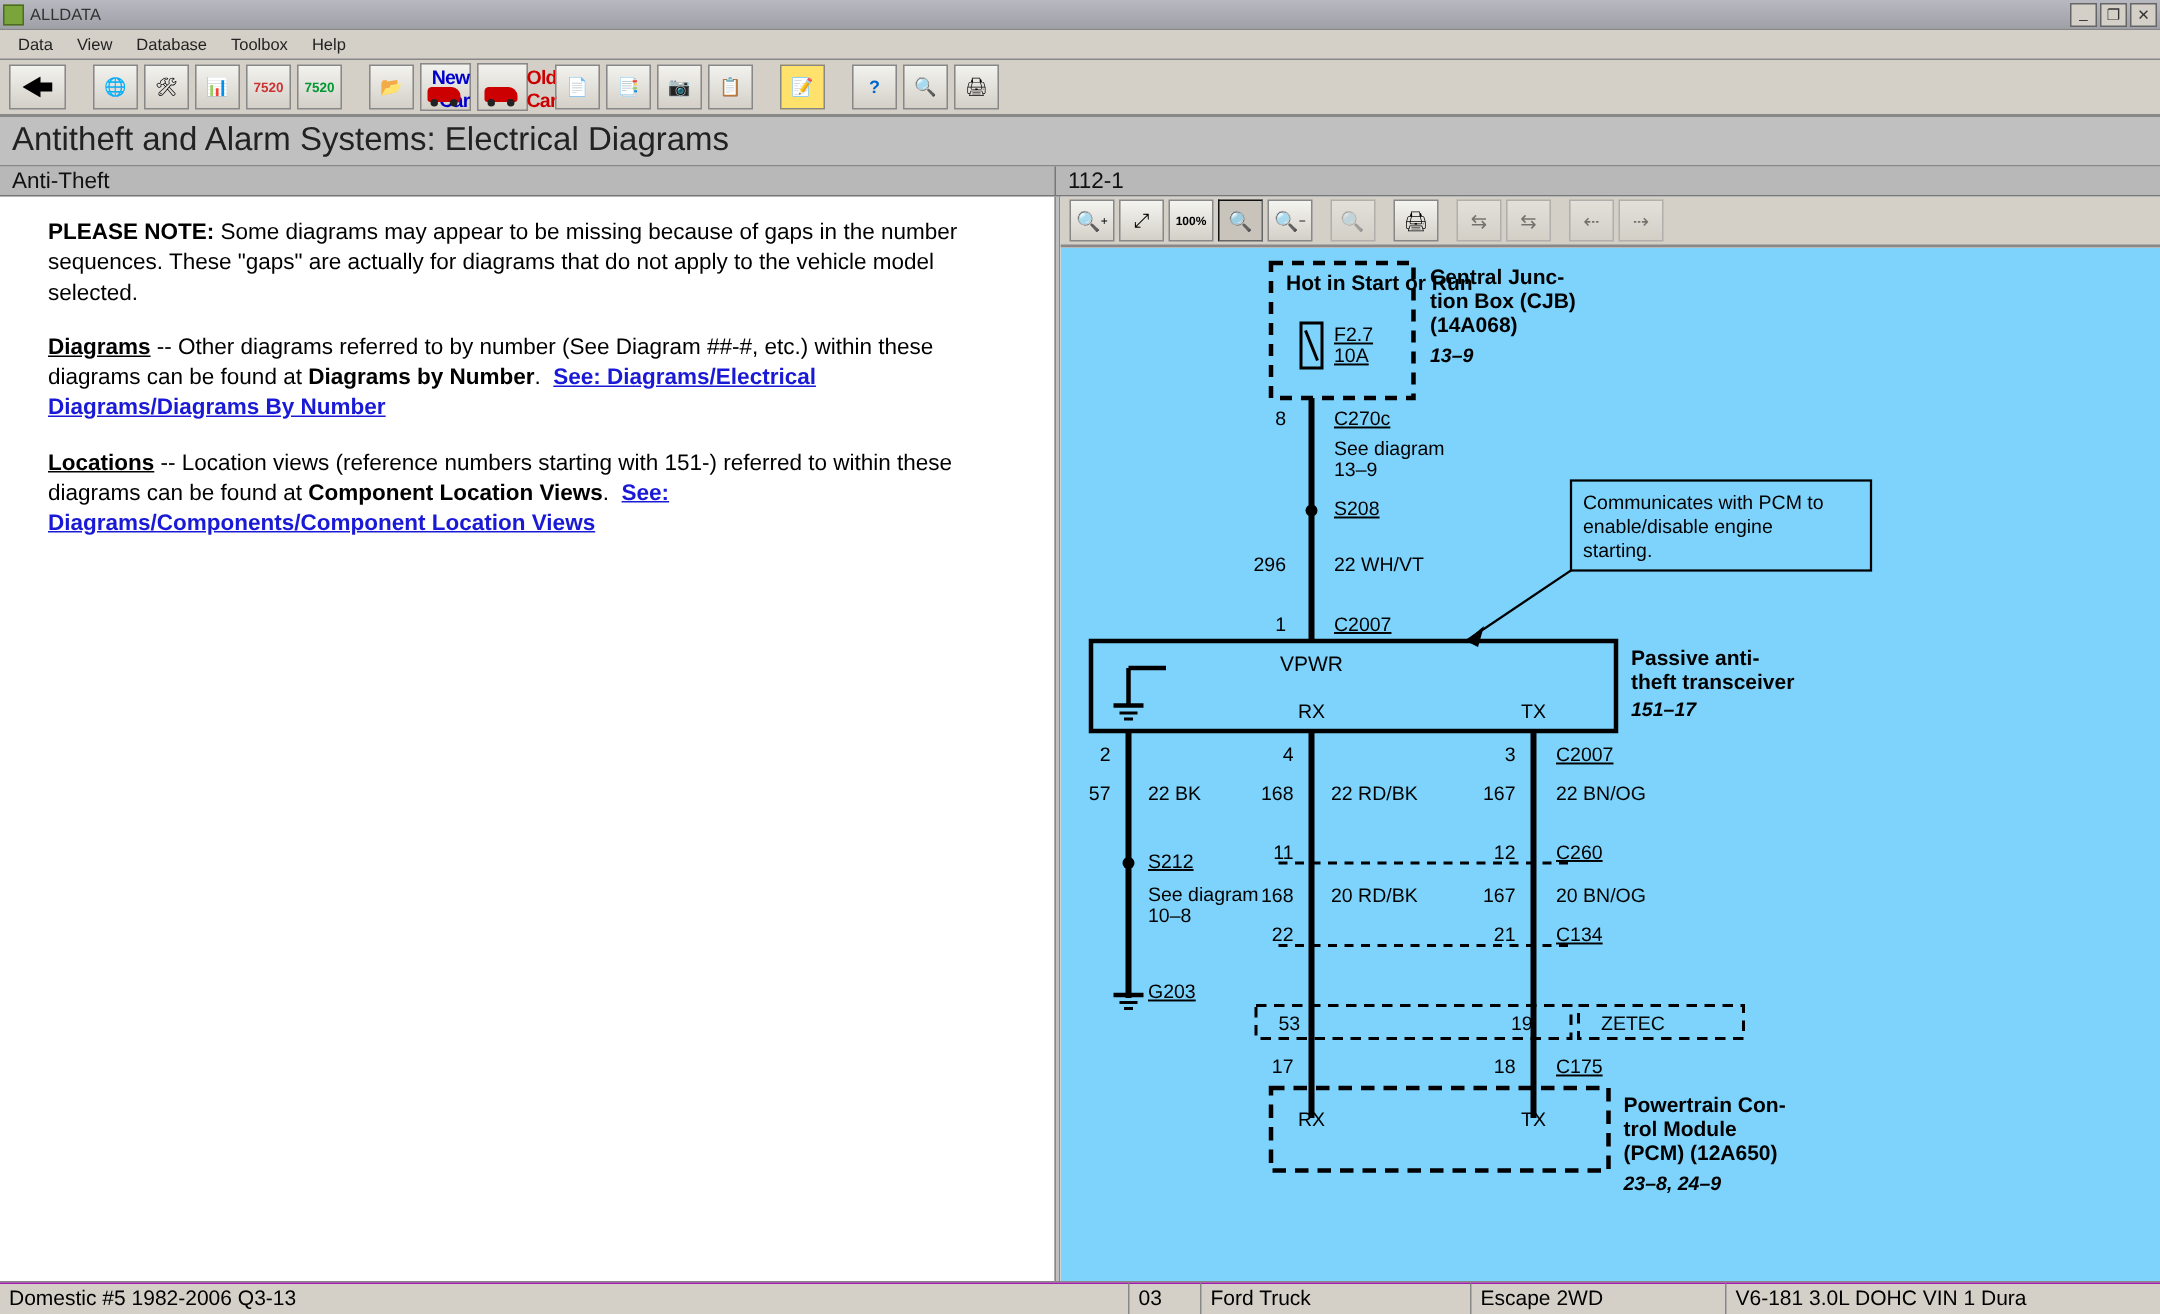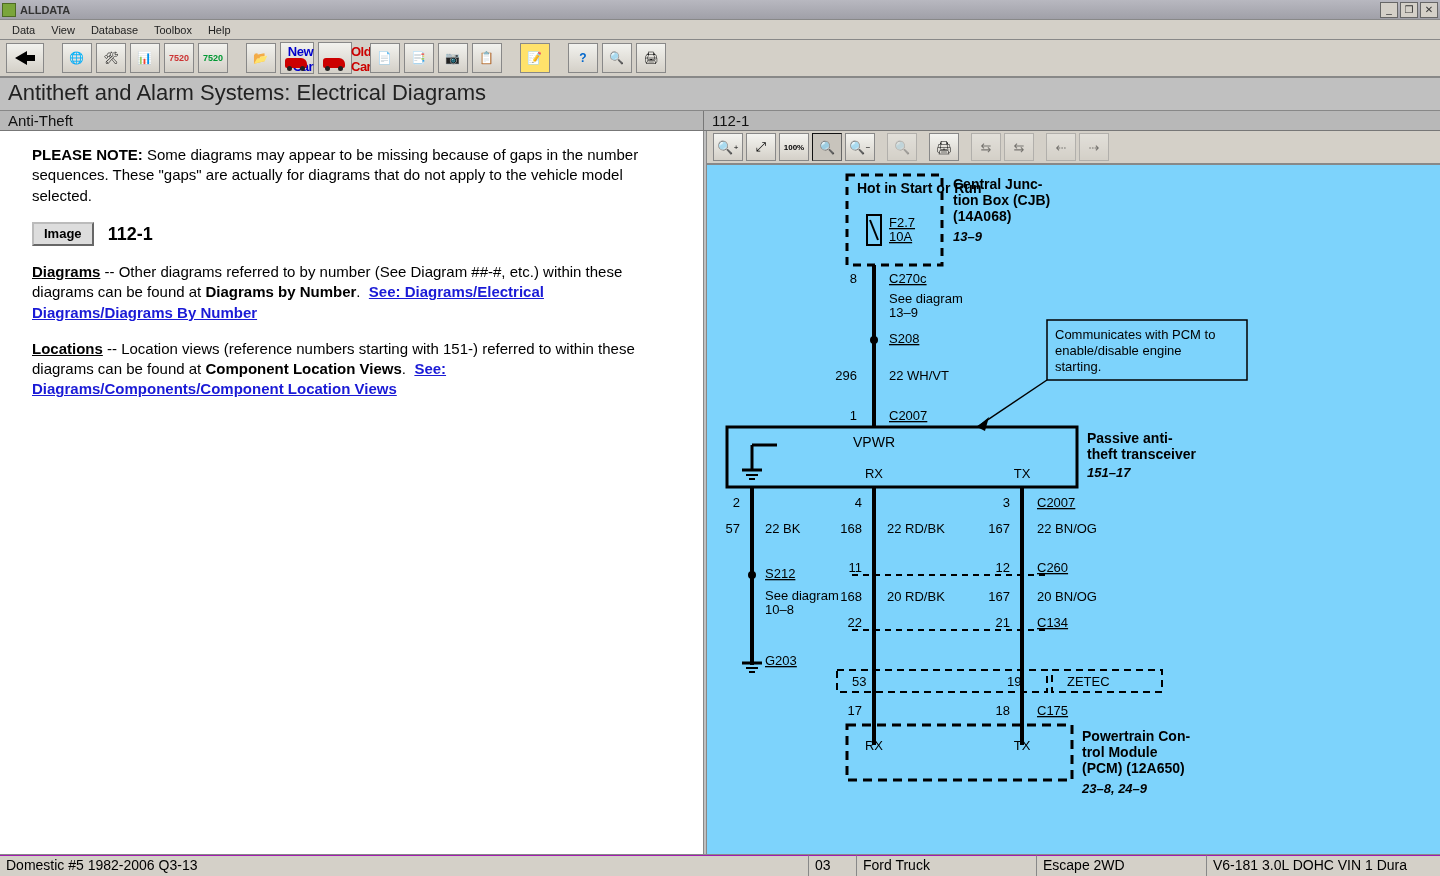--- a/index.html
+++ b/index.html
@@ -16,21 +16,21 @@
     height: 20px;
     background: linear-gradient(to bottom,#b8b8c0,#a0a0a8);
     display: flex;
     align-items: center;
     padding: 0 2px;
     border-bottom: 1px solid #888;
     color: #333;
     font-size: 11px;
   }
   .titlebar .app-icon { width:14px; height:14px; background:#7aa53a; border:1px solid #4d6b22; margin-right:4px; }
-  .titlebar .title { flex:1; font-weight:700; }
+  .titlebar .title { flex:1; font-weight:400; }
   .winbtn { width:18px; height:16px; border:1px solid #666; background:#d4d0c8; margin-left:2px; display:flex;align-items:center;justify-content:center;font-size:10px; }
   
   .menubar {
     height: 20px;
     background:#d4d0c8;
     border-bottom:1px solid #888;
     display:flex;
     align-items:center;
     padding:0 4px;
     font-size:11px;
@@ -220,24 +220,20 @@
   <div class="right">112-1</div>
 </div>
 
 <div class="main">
 
   <div class="pane-left">
     <p>
       <span class="note-label">PLEASE NOTE:</span><span> Some diagrams may appear to be missing because of gaps in the number sequences.  These "gaps" are actually for diagrams that do not apply to the vehicle model selected.</span>
     </p>
 
-    <p>
-      <span class="img-btn">Image</span>
-      <span class="img-num">112-1</span>
-    </p>
 
     <p>
       <span class="section-label">Diagrams</span><span> -- Other diagrams referred to by number (See Diagram ##-#, etc.) within these diagrams can be found at </span><b>Diagrams by Number</b>.&nbsp;&nbsp;<a href="#">See: Diagrams/Electrical Diagrams/Diagrams By Number</a>
     </p>
 
     <p>
       <span class="section-label">Locations</span><span> -- Location views (reference numbers starting with 151-) referred to within these diagrams can be found at </span><b>Component Location Views</b>.&nbsp;&nbsp;<a href="#">See: Diagrams/Components/Component Location Views</a>
     </p>
   </div>
 
@@ -361,14 +357,14 @@
       </svg>
     </div>
   </div>
 </div>
 
 <div class="statusbar">
   <div class="cell">Domestic #5 1982-2006 Q3-13</div>
   <div class="cell" style="width:48px;">03</div>
   <div class="cell" style="width:180px;">Ford Truck</div>
   <div class="cell" style="width:170px;">Escape 2WD</div>
-  <div class="cell" style="width:234px;">V6-181 3.0L DOHC VIN 1 Dura</div>
+  <div class="cell" style="width:290px;">V6-181 3.0L DOHC VIN 1 Dura</div>
 </div>
 
 </body></html>

